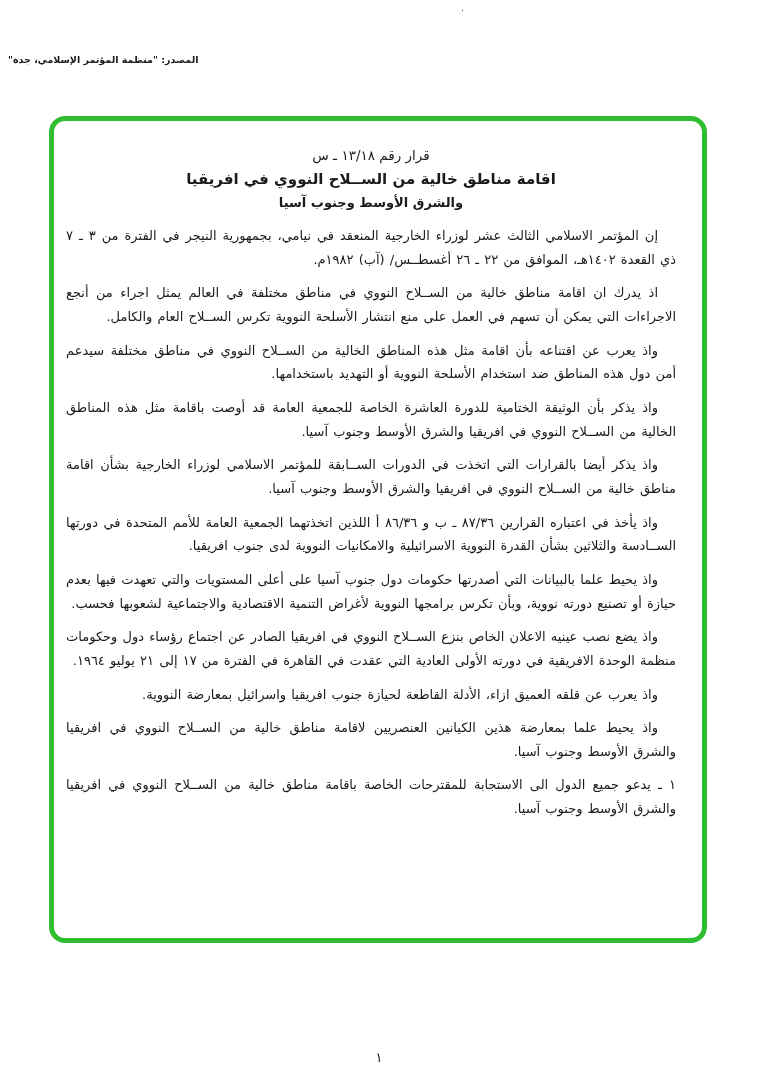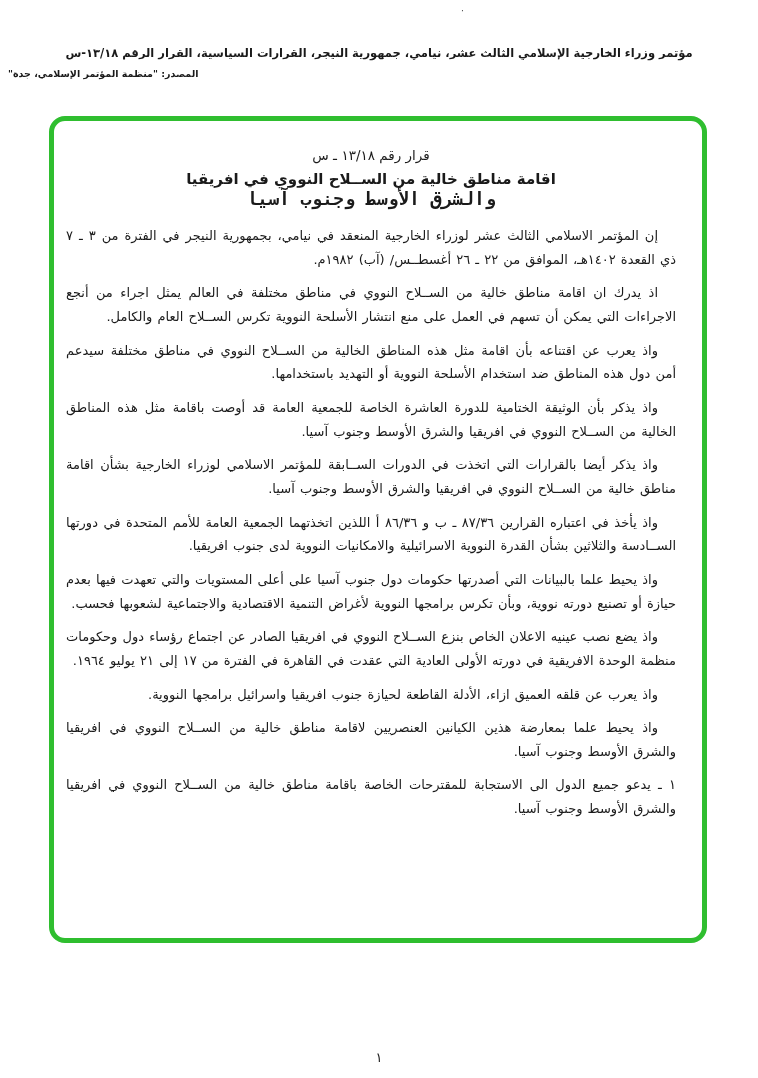--- a/index.html
+++ b/index.html
@@ -66,26 +66,25 @@
     font-size: 13.5px;
     margin-bottom: 7px;
   }
   .title-block .t2 {
     font-size: 13.5px;
     margin-bottom: 8px;
   }
   .title-block .t3 {
     font-size: 15px;
     font-weight: bold;
-    margin-bottom: 0;
+    margin-bottom: 7px;
   }
   .title-block .t4 {
-    font-size: 18px;
+    font-size: 13px;
     font-weight: bold;
-    font-family: Liberation Mono, monospace;
   }
   .paragraphs p {
     font-size: 13px;
     line-height: 1.82;
     text-align: justify;
     margin: 6px 0 10px 0;
     text-indent: 18px;
     word-spacing: 1px;
   }
   .paragraphs p:last-child {
@@ -100,38 +99,37 @@
     font-size: 13px;
     color: #1a1a1a;
   }
 </style>
 </head>
 <body>
 
 <div class="scan-artifact">·</div>
 
 <div class="doc-header">
-  <div class="line1">مؤتمر وزراء الخارجية الإسلامي الثالث عشر، نيامي، جمهورية النيجر، القرارات السياسية، القرار الرقم ١٣/١٨-س</div>
   <div class="line2">المصدر:  "منظمة المؤتمر الإسلامي، جدة"</div>
 </div>
 
 <div class="green-frame">
   <div class="title-block">
     <div class="t1">قرار رقم ١٣/١٨ ـ س</div>
     <div class="t3">اقامة مناطق خالية من الســلاح النووي في افريقيا</div>
     <div class="t4">والشرق الأوسط وجنوب آسيا</div>
   </div>
   <div class="paragraphs">
     <p>إن المؤتمر الاسلامي الثالث عشر لوزراء الخارجية المنعقد في نيامي، بجمهورية النيجر في الفترة من ٣ ـ ٧ ذي القعدة ١٤٠٢هـ، الموافق من ٢٢ ـ ٢٦ أغسطــس/ (آب) ١٩٨٢م.</p>
     <p>اذ يدرك ان اقامة مناطق خالية من الســلاح النووي في مناطق مختلفة في العالم يمثل اجراء من أنجع الاجراءات التي يمكن أن تسهم في العمل على منع انتشار الأسلحة النووية تكرس الســلاح العام والكامل.</p>
     <p>واذ يعرب عن اقتناعه بأن اقامة مثل هذه المناطق الخالية من الســلاح النووي في مناطق مختلفة سيدعم أمن دول هذه المناطق ضد استخدام الأسلحة النووية أو التهديد باستخدامها.</p>
     <p>واذ يذكر بأن الوثيقة الختامية للدورة العاشرة الخاصة للجمعية العامة قد أوصت باقامة مثل هذه المناطق الخالية من الســلاح النووي في افريقيا والشرق الأوسط وجنوب آسيا.</p>
     <p>واذ يذكر أيضا بالقرارات التي اتخذت في الدورات الســابقة للمؤتمر الاسلامي لوزراء الخارجية بشأن اقامة مناطق خالية من الســلاح النووي في افريقيا والشرق الأوسط وجنوب آسيا.</p>
     <p>واذ يأخذ في اعتباره القرارين ٨٧/٣٦ ـ ب و ٨٦/٣٦ أ اللذين اتخذتهما الجمعية العامة للأمم المتحدة في دورتها الســادسة والثلاثين بشأن القدرة النووية الاسرائيلية والامكانيات النووية لدى جنوب افريقيا.</p>
     <p>واذ يحيط علما بالبيانات التي أصدرتها حكومات دول جنوب آسيا على أعلى المستويات والتي تعهدت فيها بعدم حيازة أو تصنيع دورته نووية، وبأن تكرس برامجها النووية لأغراض التنمية الاقتصادية والاجتماعية لشعوبها فحسب.</p>
     <p>واذ يضع نصب عينيه الاعلان الخاص بنزع الســلاح النووي في افريقيا الصادر عن اجتماع رؤساء دول وحكومات منظمة الوحدة الافريقية في دورته الأولى العادية التي عقدت في القاهرة في الفترة من ١٧ إلى ٢١ يوليو ١٩٦٤.</p>
-    <p>واذ يعرب عن قلقه العميق ازاء، الأدلة القاطعة لحيازة جنوب افريقيا واسرائيل برامجها النووية.</p>
+    <p>واذ يعرب عن قلقه العميق ازاء، الأدلة القاطعة لحيازة جنوب افريقيا واسرائيل بمعارضة النووية.</p>
     <p>واذ يحيط علما بمعارضة هذين الكيانين العنصريين لاقامة مناطق خالية من الســلاح النووي في افريقيا والشرق الأوسط وجنوب آسيا.</p>
     <p>١ ـ يدعو جميع الدول الى الاستجابة للمقترحات الخاصة باقامة مناطق خالية من الســلاح النووي في افريقيا والشرق الأوسط وجنوب آسيا.</p>
   </div>
 </div>
 
 <div class="page-number">١</div>
 
 </body></html>

